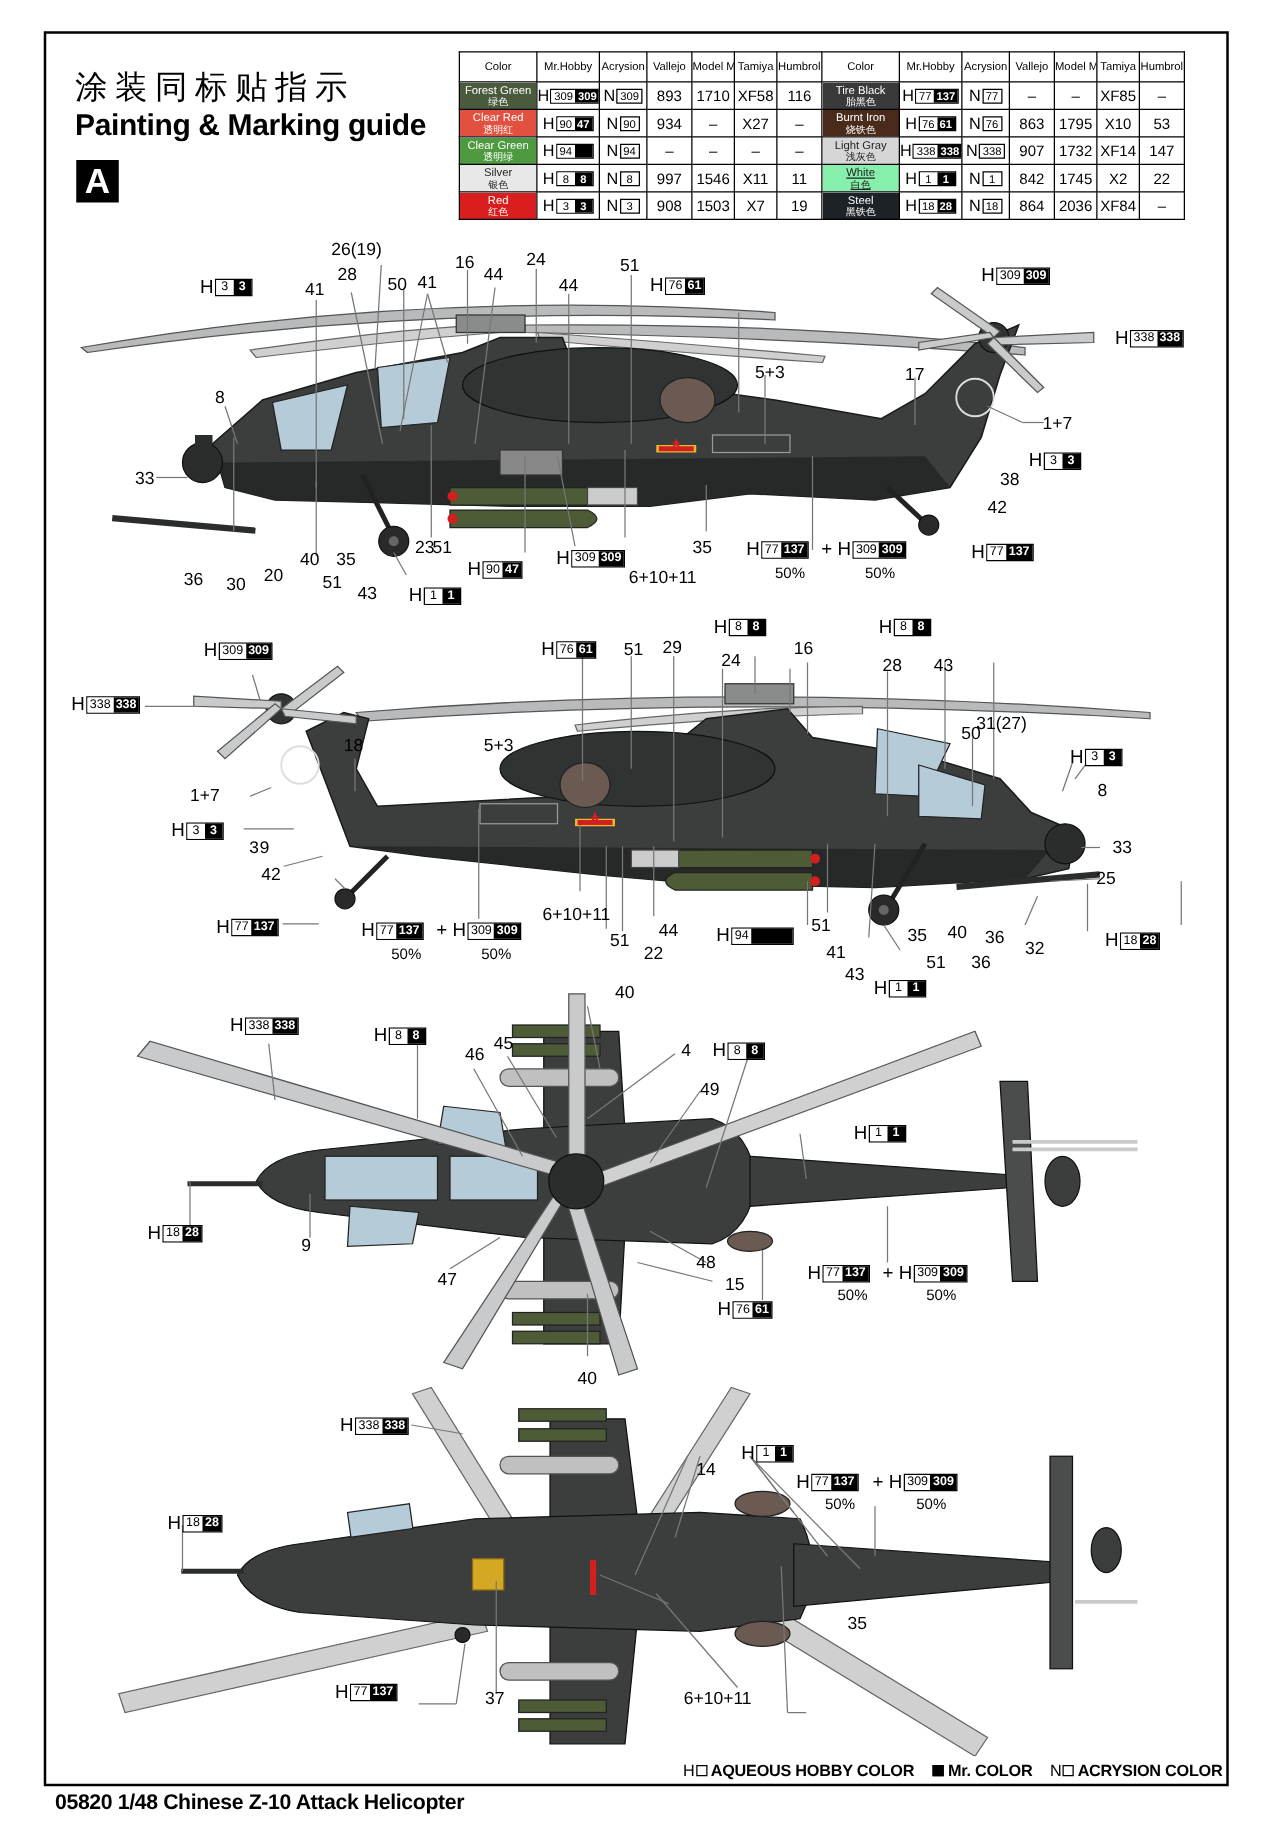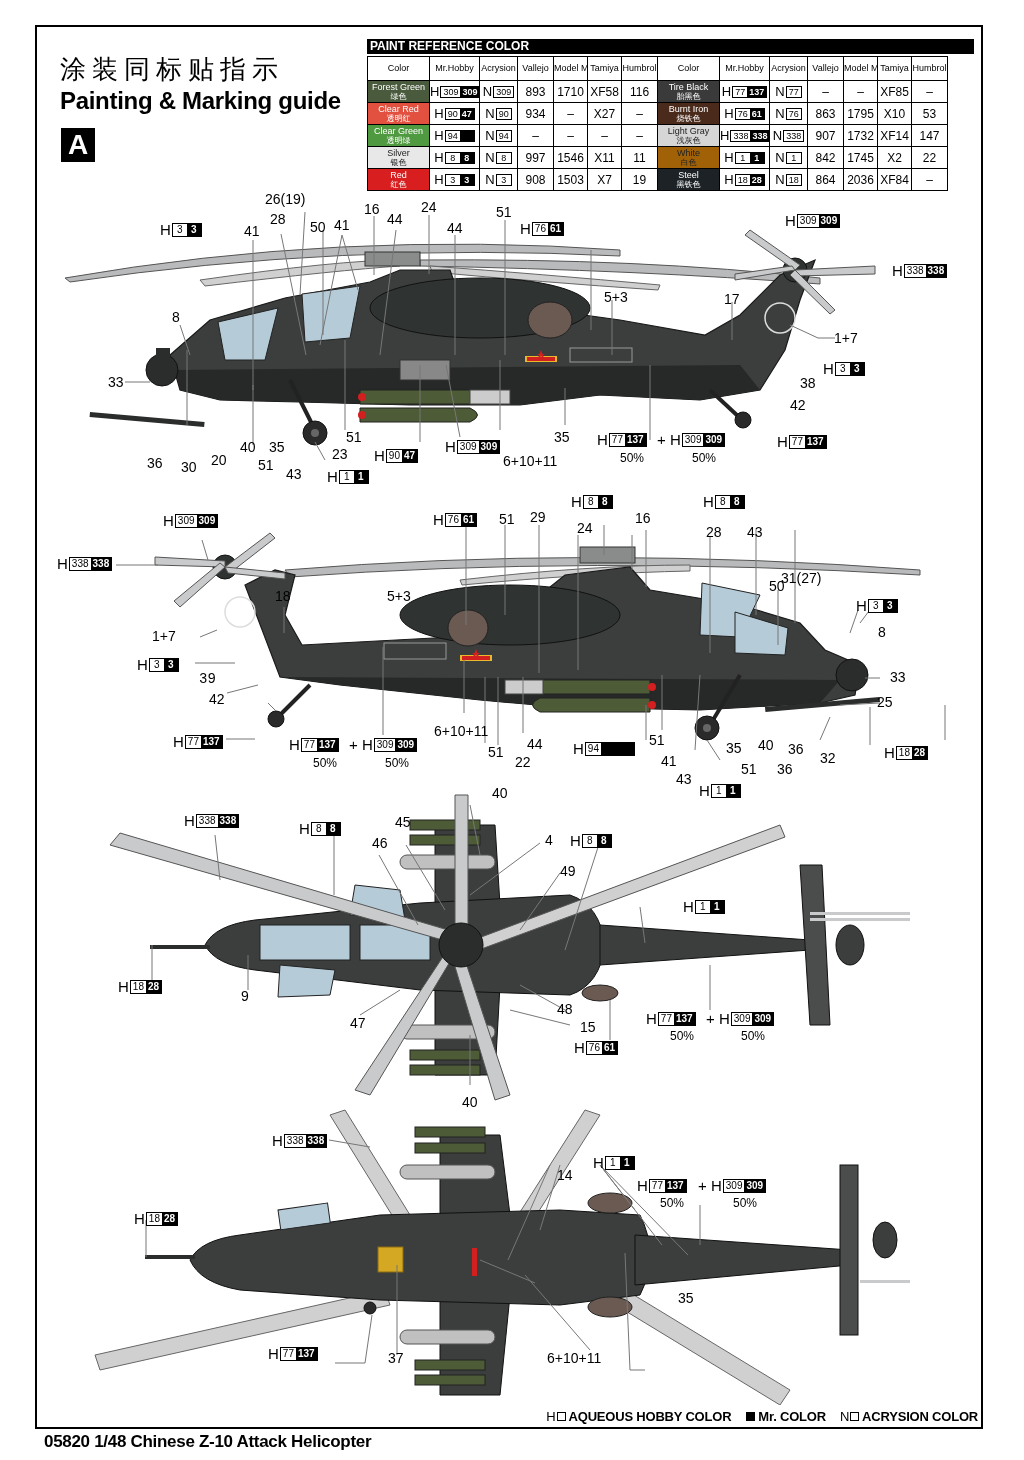--- a/index.html
+++ b/index.html
@@ -45,21 +45,20 @@
 </head>
 <body>
 
 <div class="frame"></div>
 
 <div class="title-cn">涂装同标贴指示</div>
 <div class="title-en">Painting &amp; Marking guide</div>
 <div class="scheme-badge">A</div>
 
 <div class="ref">
-  <div class="ref-head">PAINT  REFERENCE COLOR</div>
   <table>
     <colgroup>
       <col style="width:62px">
         <col style="width:50px">
         <col style="width:38px">
         <col style="width:36px">
         <col style="width:34px">
         <col style="width:34px">
         <col style="width:36px">
       <col style="width:62px">
@@ -157,21 +156,21 @@
           <td class="swatch" style="background: rgb(232, 232, 232); color: rgb(34, 34, 34); margin-top: 24px;"><span>Silver</span><span class="cn">银色</span></td>
           <td><span class="hcode">H<span class="chip">
                 <span class="w">8</span>
                 <span class="b">8</span>
               </span></span></td>
           <td><span class="ncode">N<span class="nchip">8</span></span></td>
           <td>997</td>
           <td>1546</td>
           <td>X11</td>
           <td>11</td>
-          <td class="swatch" style="background: #a16207; color: rgb(34, 34, 34);"><span>White</span><span class="cn">白色</span></td>
+          <td class="swatch" style="background: #86efac; color: rgb(34, 34, 34); text-decoration: underline;"><span>White</span><span class="cn">白色</span></td>
           <td><span class="hcode">H<span class="chip">
                 <span class="w">1</span>
                 <span class="b">1</span>
               </span></span></td>
           <td><span class="ncode">N<span class="nchip">1</span></span></td>
           <td>842</td>
           <td>1745</td>
           <td>X2</td>
           <td>22</td>
         </tr>
@@ -299,21 +298,21 @@
   <span class="lbl" style="left:68px;top:185px;">33</span>
   <span class="lbl" style="left:684px;top:102px;">17</span>
   <span class="lbl" style="left:794px;top:141px;">1+7</span>
   <span class="lbl" style="left:760px;top:186px;">38</span>
   <span class="lbl" style="left:750px;top:208px;">42</span>
   <span class="lbl" style="left:564px;top:100px;">5+3</span>
   <span class="lbl" style="left:200px;top:250px;">40</span>
   <span class="lbl" style="left:229px;top:250px;">35</span>
   <span class="lbl" style="left:218px;top:268px;">51</span>
   <span class="lbl" style="left:246px;top:277px;">43</span>
-  <span class="lbl" style="left:292px;top:257px;">23</span>
+  <span class="lbl" style="left:292px;top:240px;">23</span>
   <span class="lbl" style="left:306px;top:240px;">51</span>
   <span class="lbl" style="left:107px;top:266px;">36</span>
   <span class="lbl" style="left:141px;top:270px;">30</span>
   <span class="lbl" style="left:171px;top:263px;">20</span>
   <span class="lbl" style="left:514px;top:240px;">35</span>
   <span class="lbl" style="left:463px;top:264px;">6+10+11</span>
 
   <span class="callout" style="left:120px;top:31px;">H<span class="chip">
         <span class="w">3</span>
         <span class="b">3</span>
@@ -569,21 +568,21 @@
       <line x1="320" y1="230" x2="360" y2="205"></line>
       <line x1="525" y1="225" x2="480" y2="200"></line>
       <line x1="530" y1="240" x2="470" y2="225"></line>
       <line x1="570" y1="215" x2="570" y2="255"></line>
       <line x1="430" y1="20" x2="440" y2="70"></line>
       <line x1="430" y1="250" x2="430" y2="300"></line>
     </g>
   </svg>
   <span class="lbl" style="left:452px;top:1px;">40</span>
   <span class="lbl" style="left:332px;top:51px;">46</span>
-  <span class="lbl" style="left:355px;top:30px;">45</span>
+  <span class="lbl" style="left:355px;top:42px;">45</span>
   <span class="lbl" style="left:505px;top:48px;">4</span>
   <span class="lbl" style="left:520px;top:79px;">49</span>
   <span class="lbl" style="left:201px;top:204px;">9</span>
   <span class="lbl" style="left:310px;top:231px;">47</span>
   <span class="lbl" style="left:517px;top:217px;">48</span>
   <span class="lbl" style="left:540px;top:235px;">15</span>
   <span class="lbl" style="left:422px;top:310px;">40</span>
 
   <span class="callout" style="left:144px;top:27px;">H<span class="chip">
         <span class="w">338</span>

